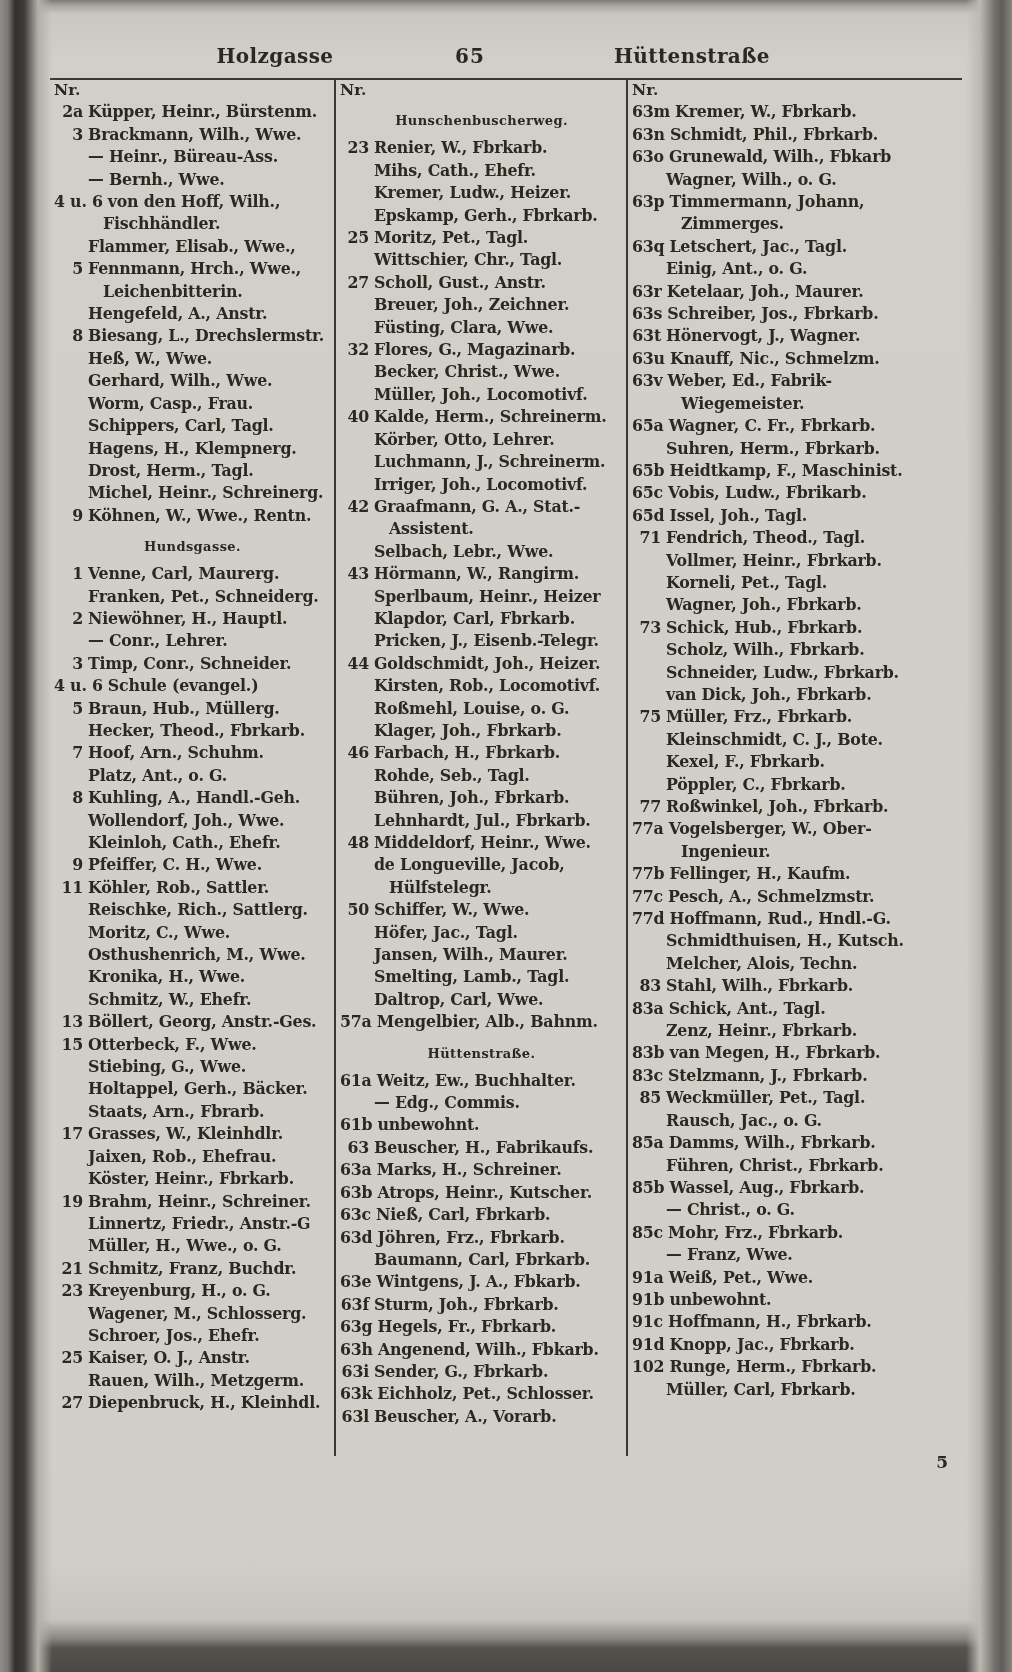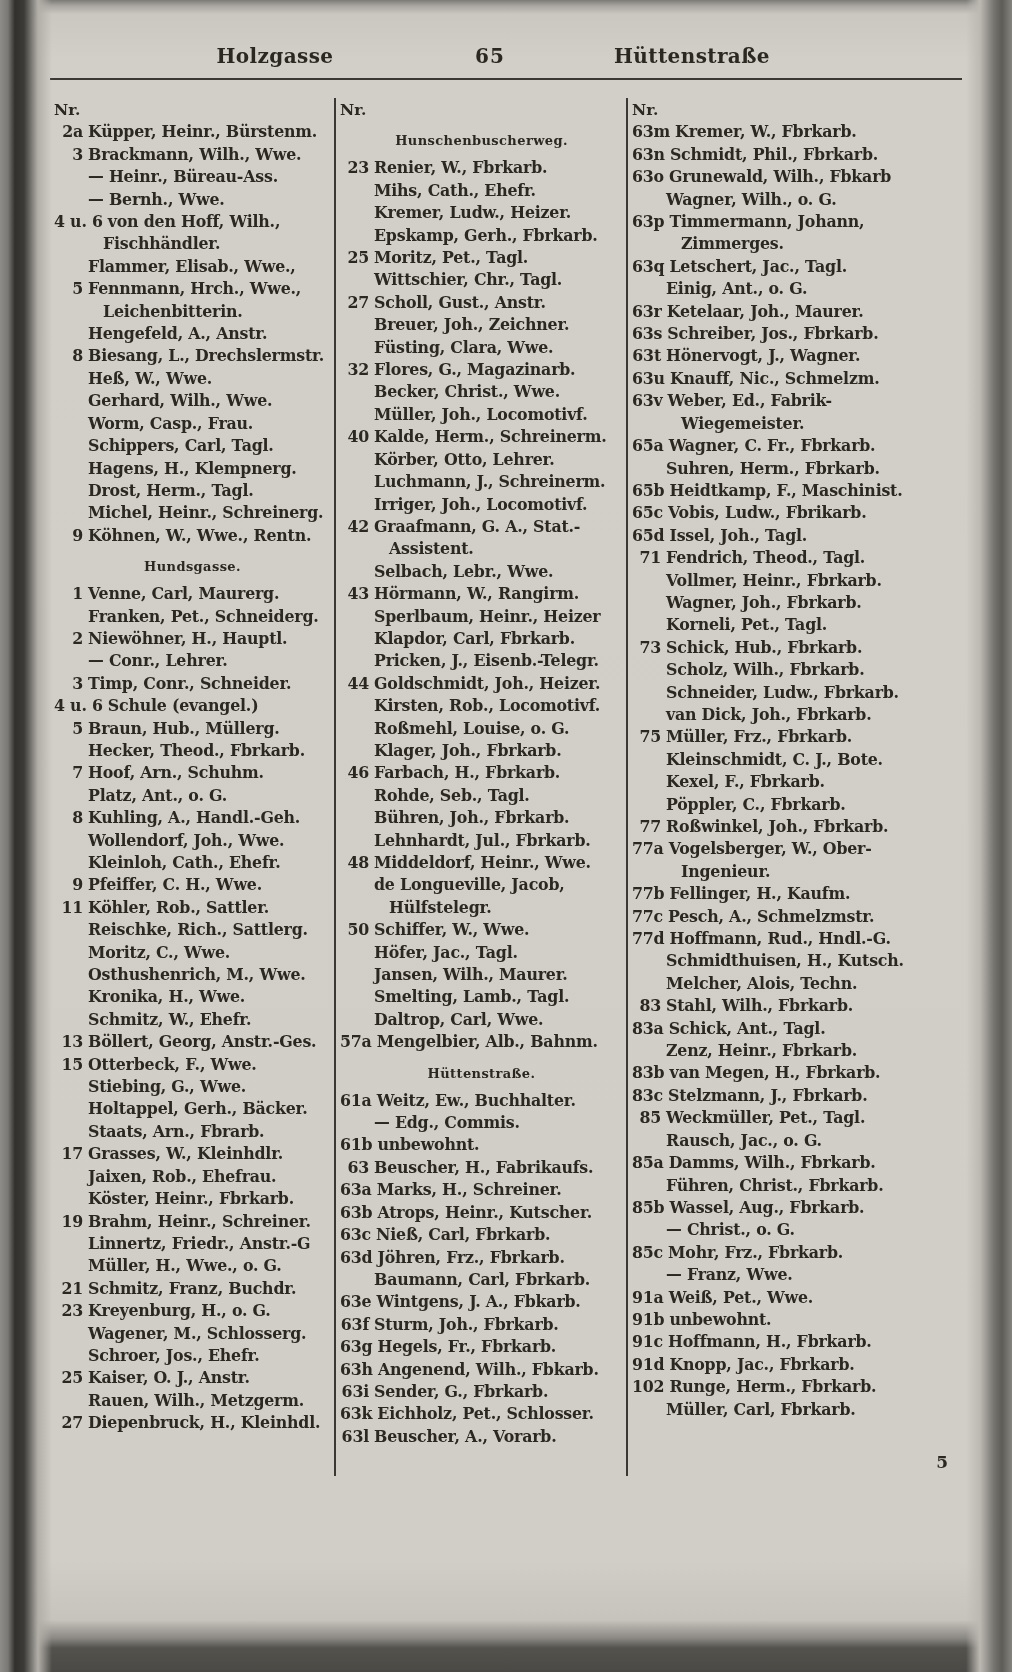--- a/index.html
+++ b/index.html
@@ -32,30 +32,30 @@
   .edge-top {
     position:absolute; left:0; right:0; top:0; height:14px; z-index:4;
     background:linear-gradient(180deg,#7d7b77 0px,#aaa7a2 6px,rgba(210,207,200,0) 14px);
   }
 
   .header-title {
     position:absolute; top:44px; transform:translateX(-50%);
     font-size:20px; font-weight:bold; letter-spacing:0.4px; white-space:nowrap;
   }
   .ht-left  { left:275px; }
-  .ht-page  { left:490px; letter-spacing:1px; }
+  .ht-page  { left:470px; letter-spacing:1px; }
   .ht-right { left:692px; }
 
   .rule {
     position:absolute; left:50px; top:78px; width:912px; height:2px;
     background:#3a3834;
   }
 
   .cols {
-    position:absolute; left:50px; top:98px; width:912px; height:1378px;
+    position:absolute; left:50px; top:78px; width:912px; height:1378px;
     display:grid;
     grid-template-columns:284px 2px 290px 2px 334px;
   }
   .divider { background:#3a3834; height:100%; }
   .col { padding:1px 3px 0 4px; overflow:hidden; }
 
   .nr-label {
     font-size:15.5px; font-weight:bold; line-height:22.4px;
   }
   .line {
@@ -642,25 +642,25 @@
           <div class="line">
             <span class="num">71</span>
             <span class="txt">Fendrich, Theod., Tagl.</span>
           </div>
           <div class="line">
             <span class="num"></span>
             <span class="txt">Vollmer, Heinr., Fbrkarb.</span>
           </div>
           <div class="line">
             <span class="num"></span>
+            <span class="txt">Korneli, Pet., Tagl.</span>
+          </div>
+          <div class="line">
+            <span class="num"></span>
             <span class="txt">Wagner, Joh., Fbrkarb.</span>
-          </div>
-          <div class="line">
-            <span class="num"></span>
-            <span class="txt">Korneli, Pet., Tagl.</span>
           </div>
           <div class="line">
             <span class="num">73</span>
             <span class="txt">Schick, Hub., Fbrkarb.</span>
           </div>
           <div class="line">
             <span class="num"></span>
             <span class="txt">Scholz, Wilh., Fbrkarb.</span>
           </div>
           <div class="line">

